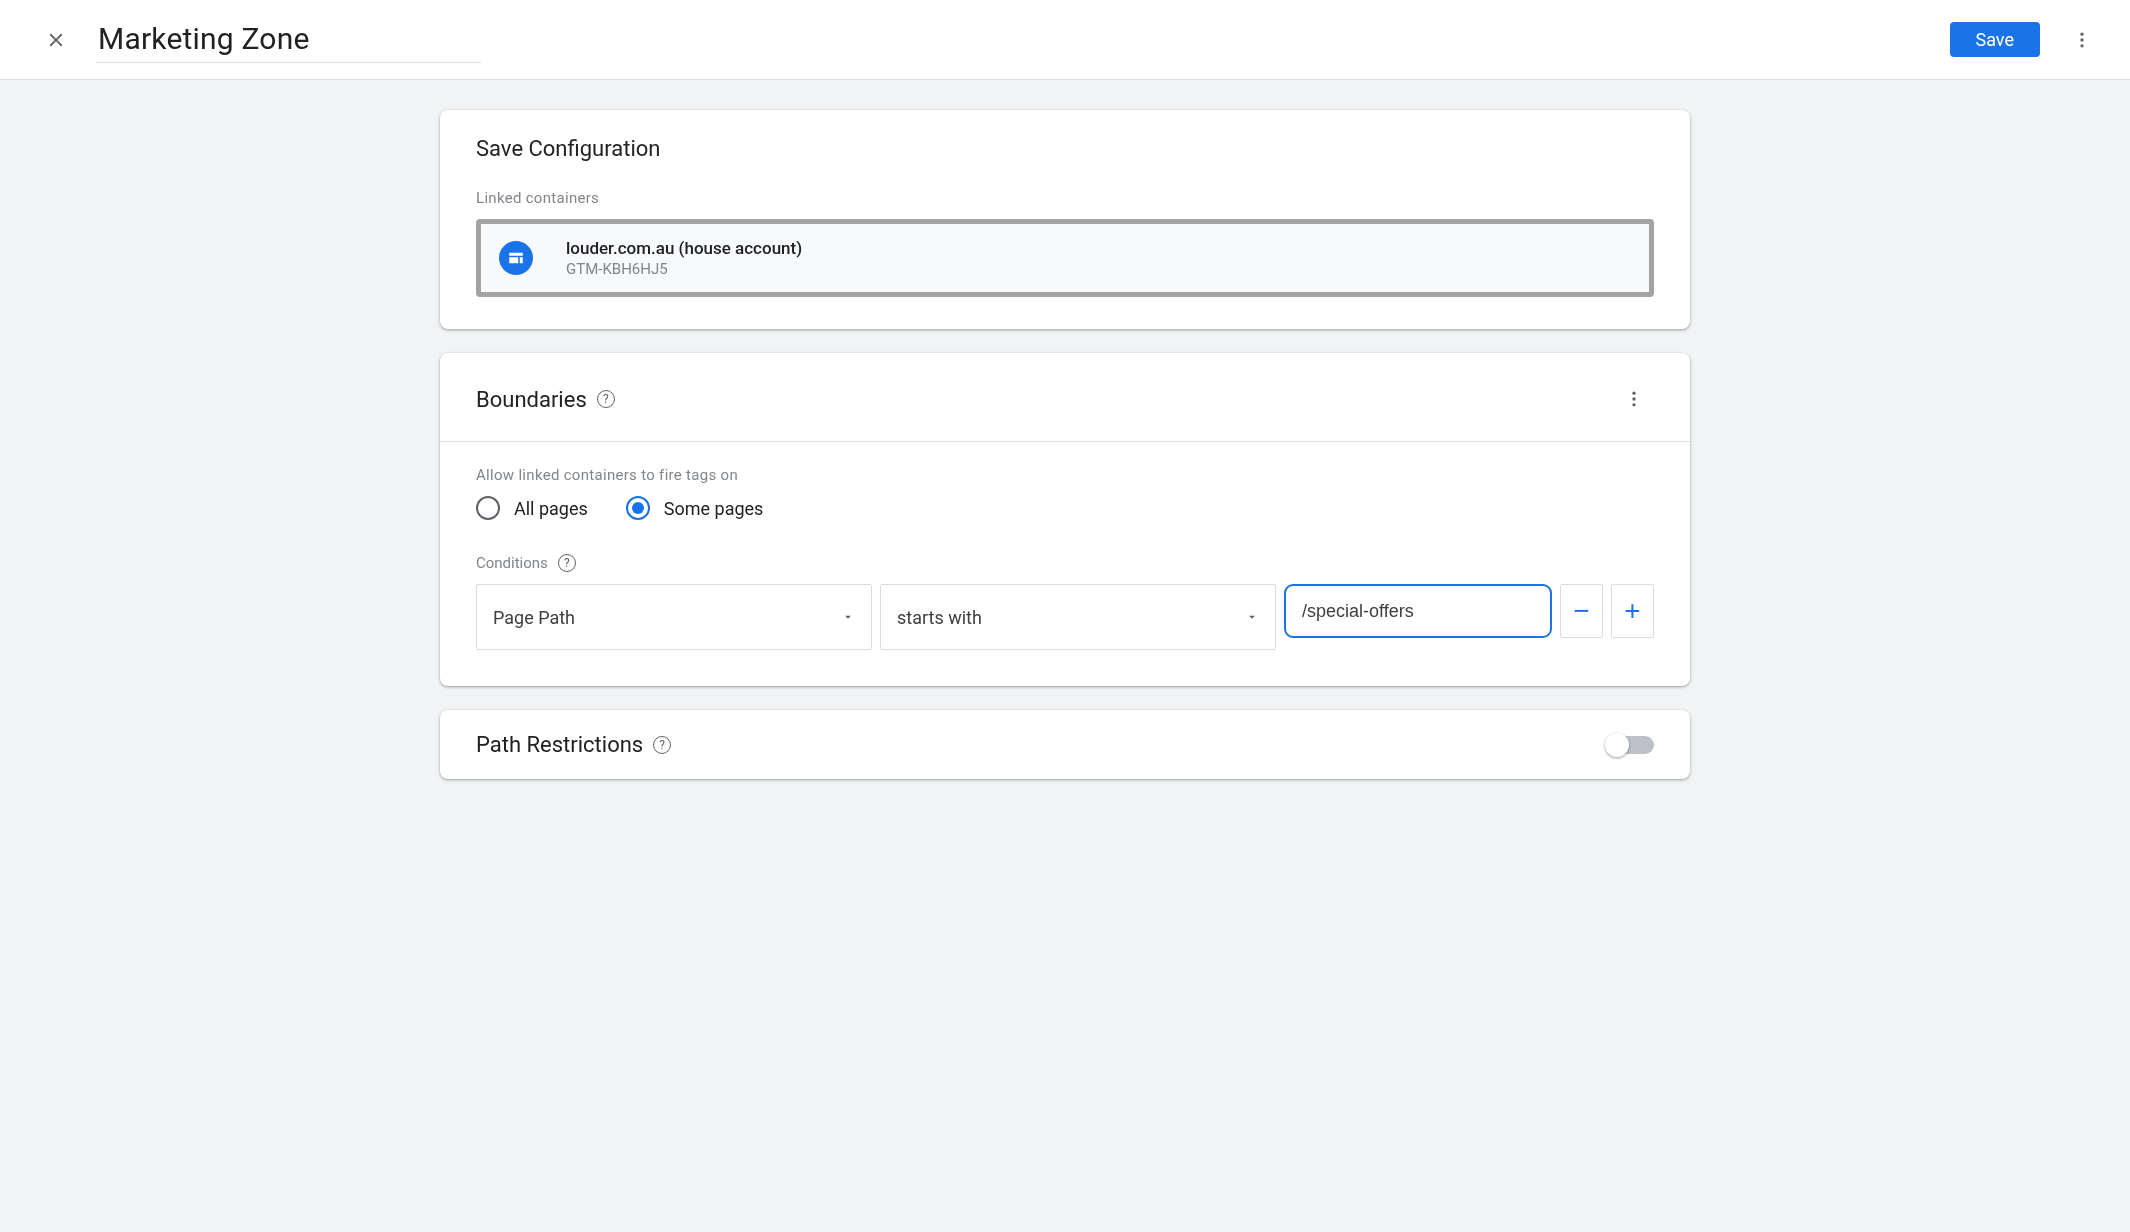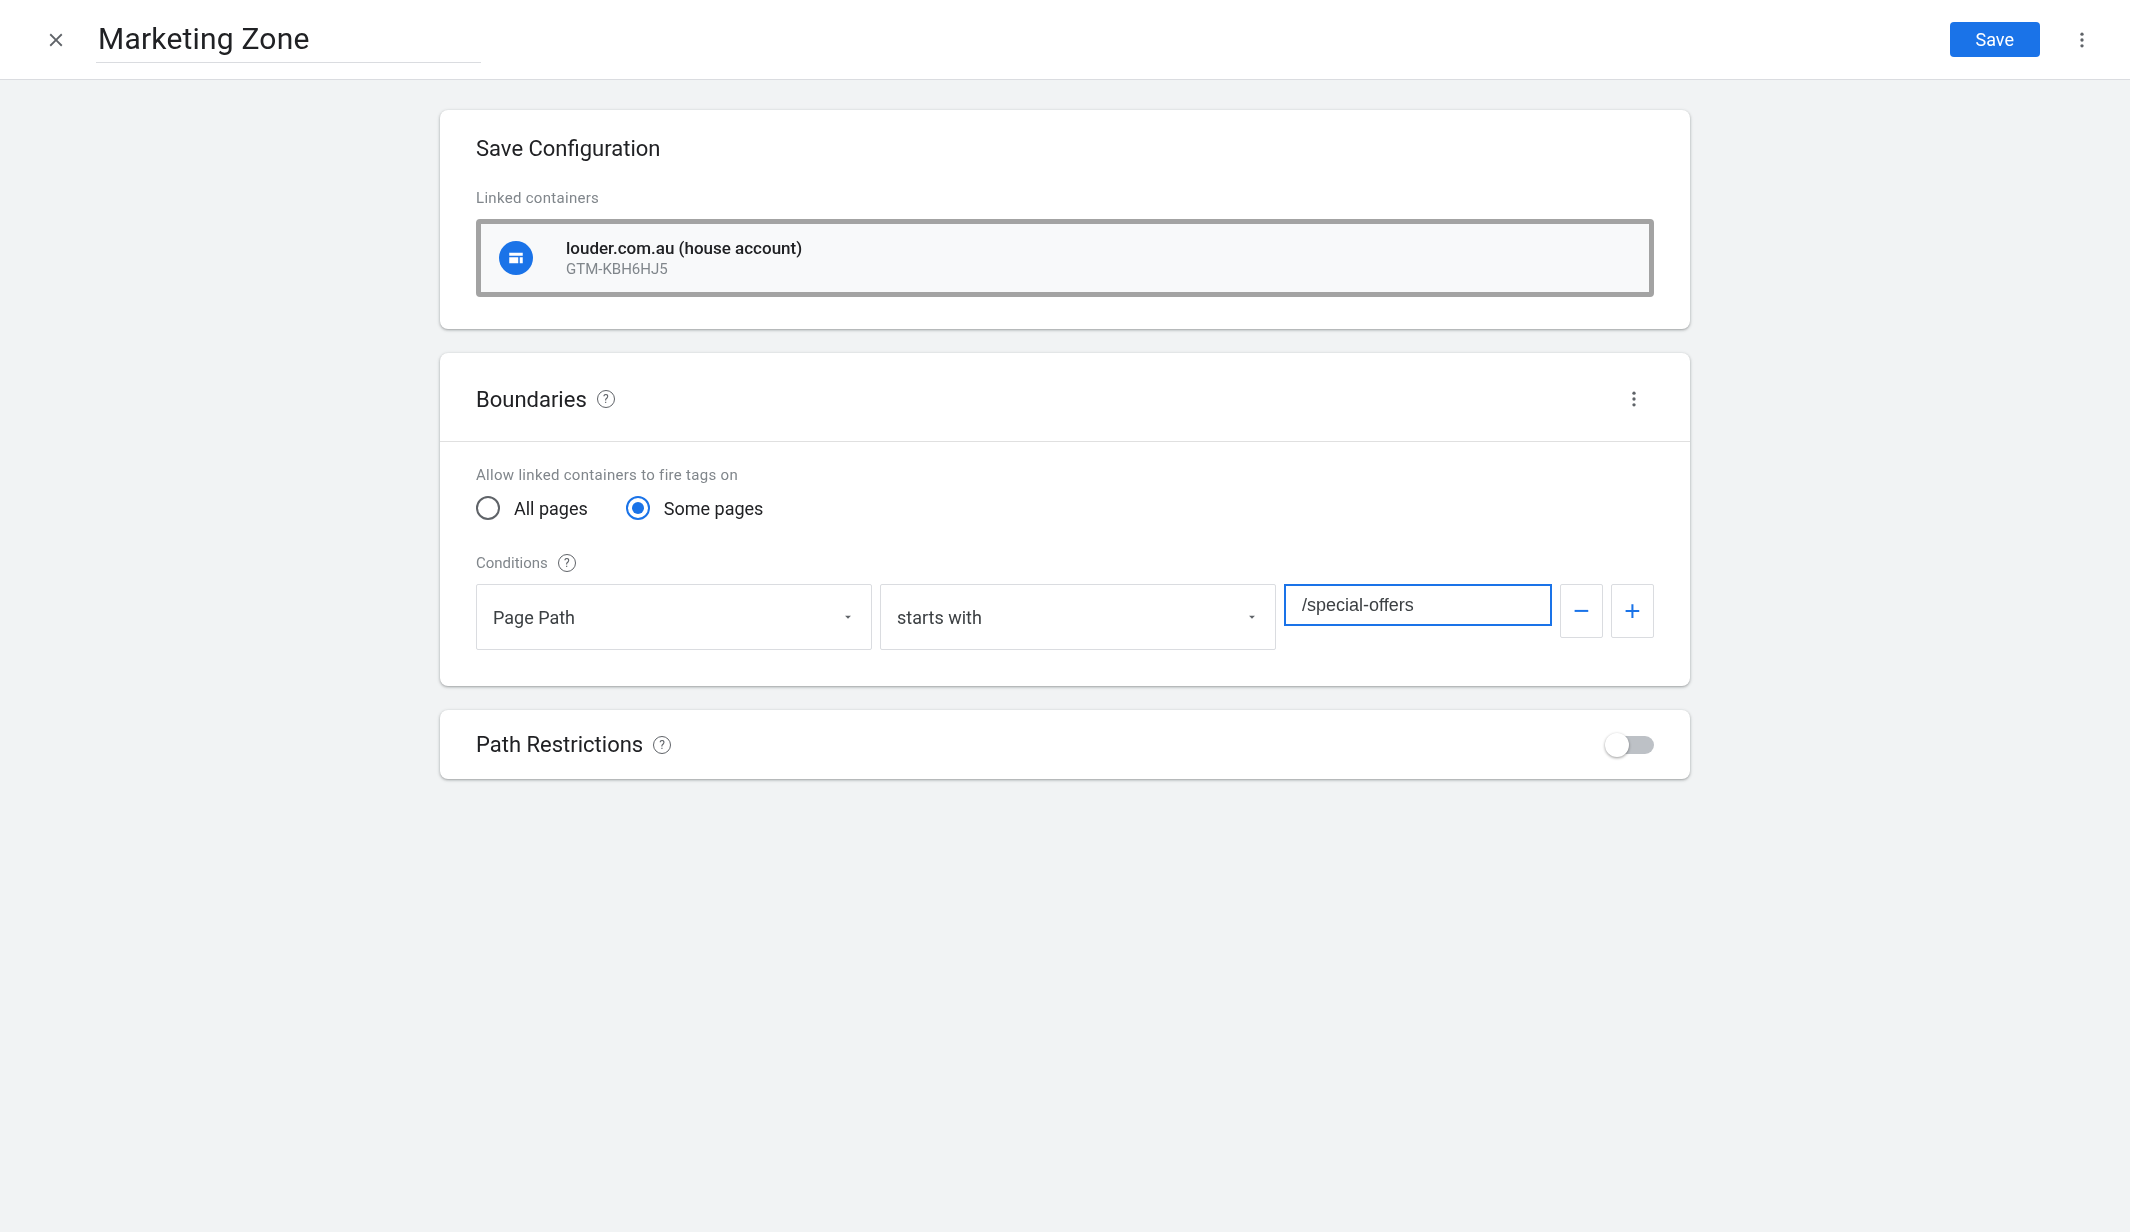--- a/index.html
+++ b/index.html
@@ -212,23 +212,23 @@
   .select-wrap.op  { flex: 0 0 396px; }
   .select-text {
     font-size: 18px;
     color: #3c4043;
     flex: 1;
   }
   .chevron {
     color: #5f6368;
   }
   .value-input {
-    height: 42px;
+    height: 54px;
     border: 2px solid #1a73e8;
-    border-radius: 0;
+    border-radius: 9px;
     padding: 0 16px;
     font-size: 18px;
     color: #3c4043;
     outline: none;
     flex: 0 0 246px;
   }
   .icon-btn {
     width: 54px;
     height: 54px;
     border: 1px solid #dadce0;

